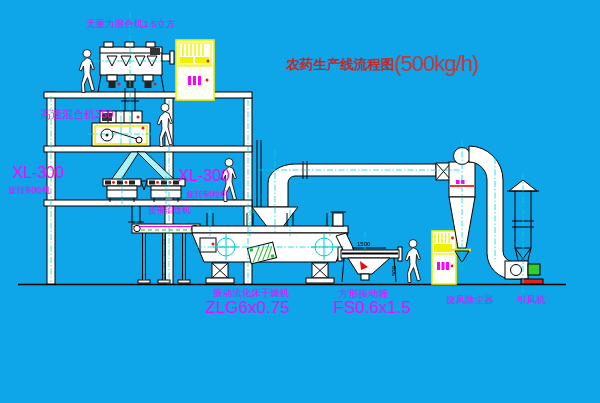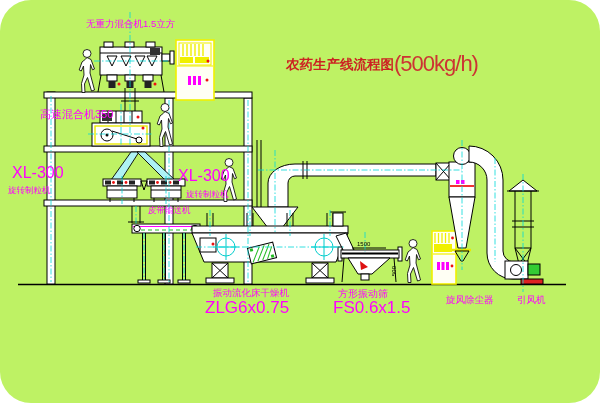--- a/index.html
+++ b/index.html
@@ -1,17 +1,17 @@
 <!DOCTYPE html>
 <html><head>
 <meta charset="utf-8">
 <style>
   html,body{margin:0;padding:0;background:#fff;}
-  .stage{width:600px;height:403px;position:relative;background:#bef264;overflow:hidden;
-         font-family:"Liberation Sans",sans-serif;border-radius:31px;}
+  .stage{width:600px;height:403px;position:relative;background:#0ea5e9;overflow:hidden;
+         font-family:"Liberation Sans",sans-serif;}
   svg text{font-family:"Liberation Sans",sans-serif;}
   .lbl{fill:#ff00ff;}
   .ln{stroke:#000;fill:none;stroke-width:1;}
   .wh{fill:#fff;stroke:#000;stroke-width:1;}
   .cl{stroke:#00d8d8;stroke-width:0.8;fill:none;stroke-dasharray:6 2 1.5 2;}
 </style>
 </head>
 <body>
 
 <div class="stage">

